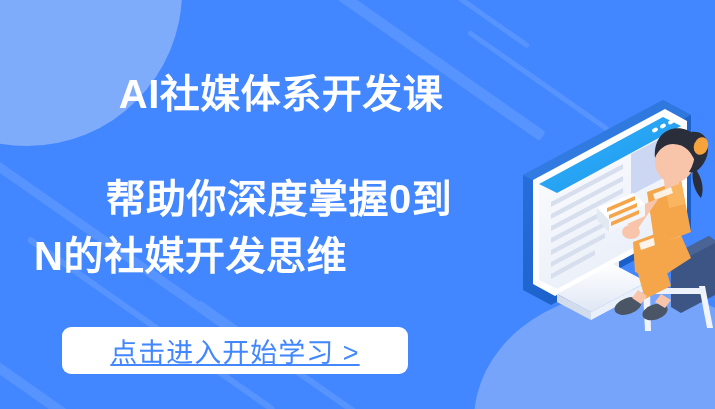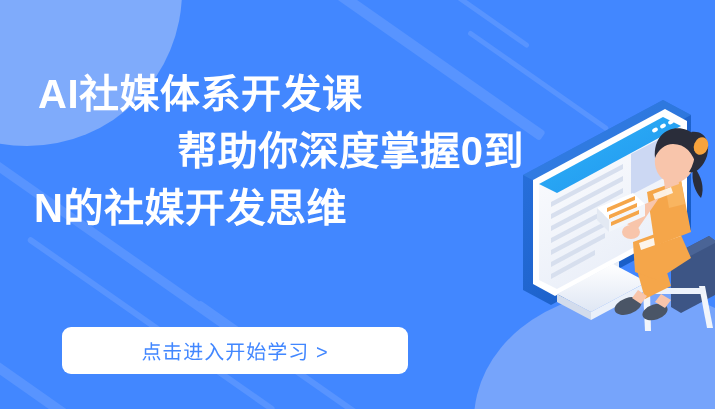--- a/index.html
+++ b/index.html
@@ -55,42 +55,43 @@
     z-index:6;
   }
   .headline-line {
     color:#ffffff;
     font-weight:bold;
     font-size:40px;
     line-height:57px;
     letter-spacing:0.5px;
     white-space:nowrap;
   }
-  .headline-line.l1 { text-align:left;   padding-left:4px; }
-  .headline-line.l2 { text-align:right;   padding-left:0px; }
+  .headline-line.l1 { text-align:center;   padding-left:4px; }
+  .headline-line.l2 { text-align:center;   padding-left:0px;margin-top:48px; }
   .headline-line.l3 { text-align:left; padding-right:40px; }
 
   
   .cta-button {
     position:absolute;
     left:62px; top:327px;
     width:346px; height:47px;
     background:#ffffff;
     border-radius:9px;
     display:flex;
     align-items:center;
     justify-content:center;
     cursor:pointer;
     z-index:7;
   }
   .cta-label {
     color:#4287ff;
-    font-size:20px;
+    font-size:27px;
     letter-spacing:1px;
     white-space:nowrap;
+    text-decoration:underline;
   }
 
   
   .illustration {
     position:absolute;
     left:495px; top:80px;
     width:230px; height:255px;
     z-index:5;
   }
   .illustration svg { display:block; width:100%; height:100%; }

